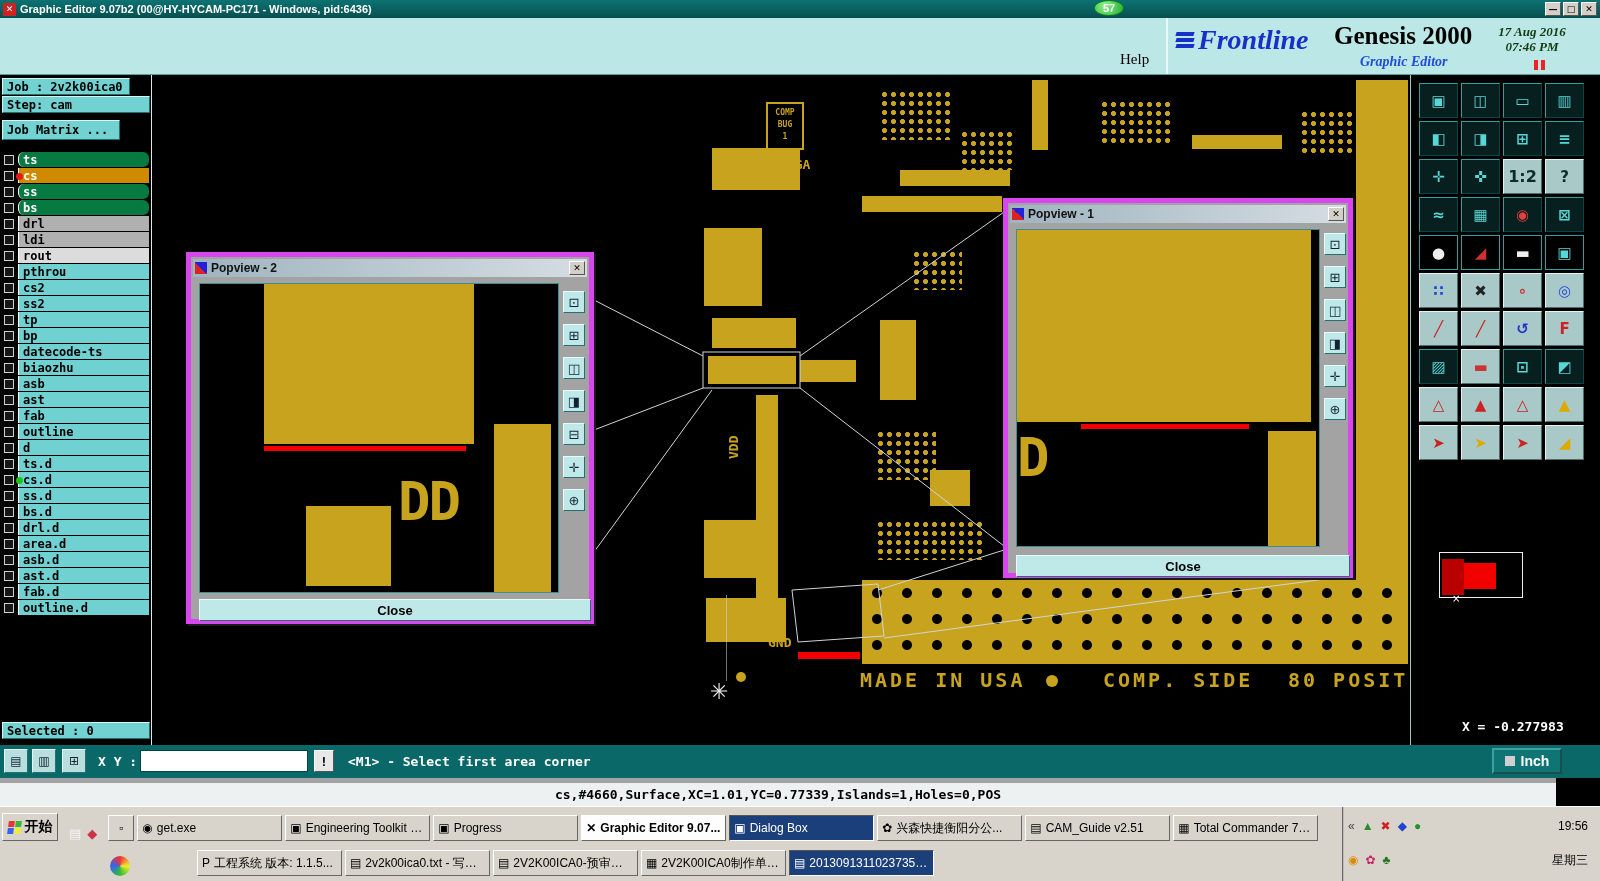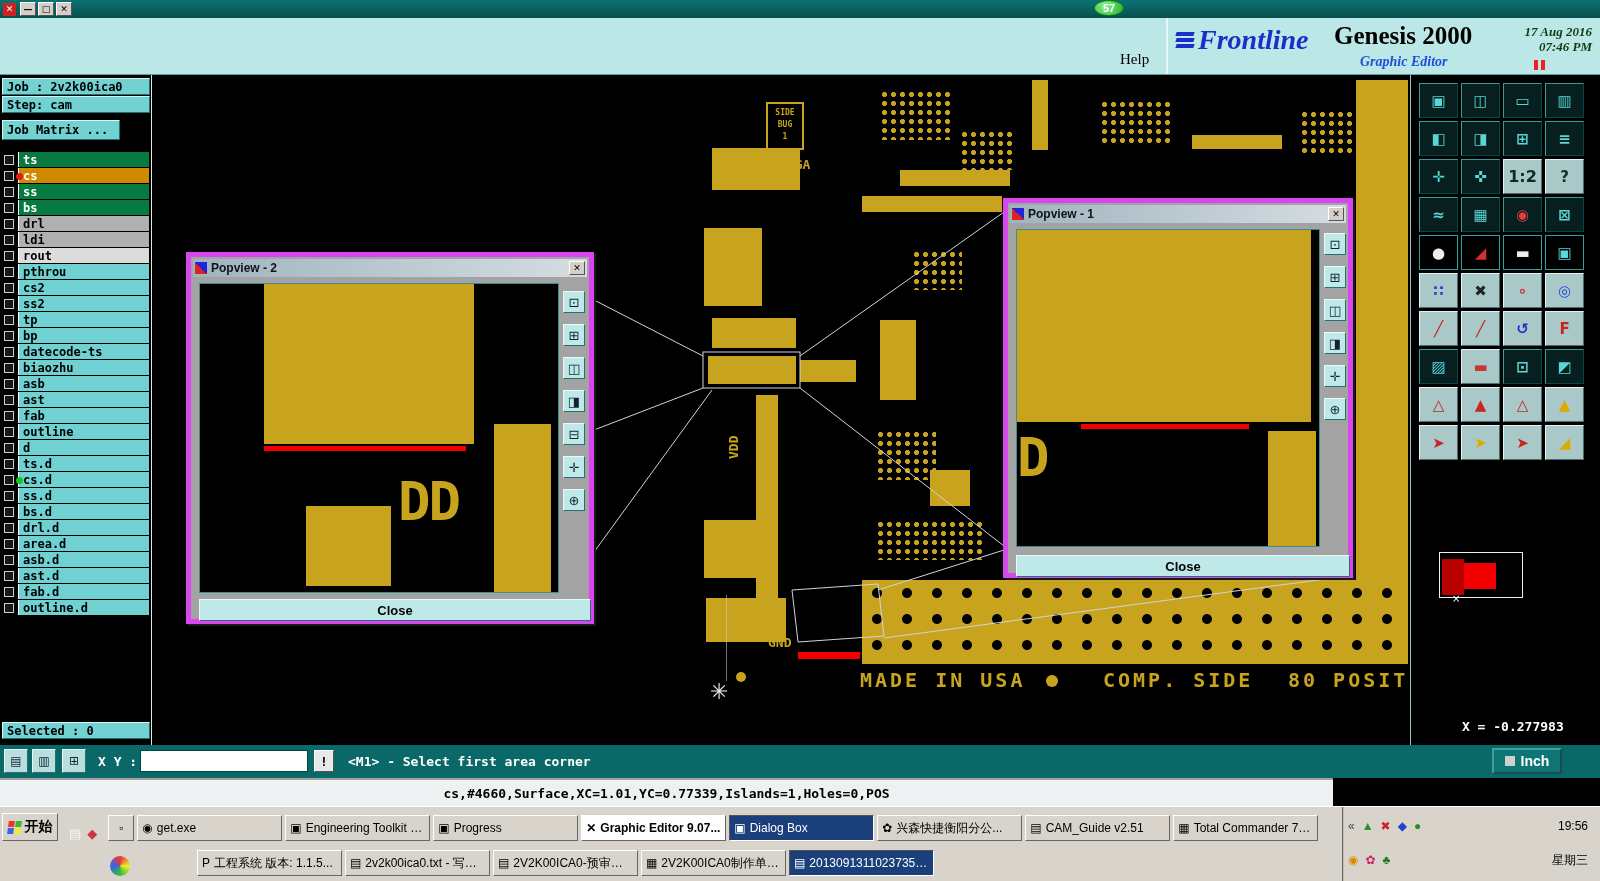--- a/index.html
+++ b/index.html
@@ -18,35 +18,35 @@
   .menubar{position:absolute;left:0;top:18px;width:1600px;height:57px;background:#bce7e7;border-bottom:1px solid #559f9f;z-index:29;}
   .menus{position:absolute;left:8px;top:30px;display:flex;}
   .menu-item{font:15px "Liberation Serif",serif;color:#000;padding:3px 11px;cursor:default;}
   .menu-help{position:absolute;left:1112px;top:30px;font:15px "Liberation Serif",serif;padding:3px 8px;}
   .brand{position:absolute;left:1166px;top:0;width:434px;height:56px;border-left:2px solid #e8f8f8;}
   .fl-bars{position:absolute;left:8px;top:14px;width:18px;height:18px;}
   .fl-bars i{display:block;height:4px;margin-bottom:2px;background:#1830c8;transform:skewX(-18deg);}
   .fl-logo{position:absolute;left:30px;top:6px;font:italic bold 28px "Liberation Serif",serif;color:#1830c8;}
   .gen2000{position:absolute;left:166px;top:4px;font:bold 25px "Liberation Serif",serif;color:#000;}
   .gedit{position:absolute;left:192px;top:36px;font:italic bold 14px "Liberation Serif",serif;color:#1d4ed8;}
-  .bdate{position:absolute;left:304px;top:6px;width:120px;text-align:right;font:italic bold 13px "Liberation Serif",serif;color:#123b12;line-height:15px;}
+  .bdate{position:absolute;left:304px;top:6px;width:120px;text-align:center;font:italic bold 13px "Liberation Serif",serif;color:#123b12;line-height:15px;}
   .redpause{position:absolute;left:366px;top:42px;width:12px;height:10px;display:flex;gap:3px;}
   .redpause i{width:4px;height:10px;background:#e22;display:block;}
 
   
   .leftpanel{position:absolute;left:0;top:75px;width:152px;height:670px;background:#000;border-right:1px solid #dfe8e8;z-index:2;}
   .cyanbar{position:absolute;left:2px;height:17px;background:#72d2d2;border:1px solid;border-color:#d6f4f4 #1f6f6f #1f6f6f #d6f4f4;color:#000;font:bold 12px "DejaVu Sans Mono",monospace;display:flex;align-items:center;padding:0 4px;white-space:nowrap;}
   .layer-list{position:absolute;left:2px;top:77px;width:147px;}
   .layer-row{position:relative;height:16px;display:flex;align-items:center;background:#000;border-bottom:1px solid #000;}
   .layer-cb{width:10px;height:10px;border:1px solid #cfcfcf;background:#161616;margin-left:2px;flex:none;}
   .layer-dot{position:absolute;left:14px;top:5px;width:7px;height:7px;border-radius:50%;z-index:2;}
   .dot-red{background:#e81818;}
   .dot-green{background:#18c818;}
   .layer-name{flex:1;height:15px;margin-left:4px;border-left:1px solid #fff;padding:1px 0 0 4px;font:bold 12px "DejaVu Sans Mono",monospace;}
-  .t-green .layer-name{background:#067a40;color:#fff;}
+  .t-green .layer-name{background:#067a40;color:#fff;border-radius:6px;}
   .t-active .layer-name{background:#d08a00;color:#fff;}
   .t-gray .layer-name{background:#b0b0b0;color:#000;}
   .t-lightgray .layer-name{background:#dcdcdc;color:#000;}
   .t-cyan .layer-name{background:#6fd1d1;color:#000;}
 
   
   .canvas{position:absolute;left:152px;top:75px;width:1258px;height:670px;background:#000;overflow:hidden;z-index:1;}
   .g{position:absolute;background:#c8a41e;}
   .pads{position:absolute;background-image:radial-gradient(circle,#c8a41e 2.2px,transparent 2.9px);background-size:9px 9px;}
   .slab-dots{position:absolute;background-color:#c8a41e;background-image:radial-gradient(circle,#000 4.5px,transparent 5.4px);background-size:30px 26px;}
@@ -92,21 +92,21 @@
   .commandbar{position:absolute;left:0;top:745px;width:1600px;height:33px;background:#0a6868;z-index:3;}
   .cmd-btn{position:absolute;top:4px;width:24px;height:24px;background:#b8dede;border:1px solid;border-color:#e8fbfb #2a6f6f #2a6f6f #e8fbfb;font:12px "DejaVu Sans",sans-serif;color:#123;display:flex;align-items:center;justify-content:center;}
   .xy-label{position:absolute;left:98px;top:9px;color:#fff;font:bold 13px "DejaVu Sans Mono",monospace;}
   .xy-input{position:absolute;left:140px;top:5px;width:168px;height:22px;background:#fff;border:1px solid #044;font:13px "DejaVu Sans Mono",monospace;padding:0 3px;}
   .bang-btn{position:absolute;left:314px;top:5px;width:20px;height:22px;background:#e8e8e8;border:1px solid;border-color:#fff #555 #555 #fff;font:bold 13px "DejaVu Sans Mono",monospace;display:flex;align-items:center;justify-content:center;}
   .prompt{position:absolute;left:348px;top:9px;color:#fff;font:bold 13px "DejaVu Sans Mono",monospace;}
   .inch-btn{position:absolute;left:1492px;top:3px;width:70px;height:26px;background:#0e7474;border:2px outset #3fa0a0;color:#fff;font:bold 14px "Liberation Sans",sans-serif;display:flex;align-items:center;justify-content:center;gap:6px;}
   .inch-sq{width:10px;height:10px;background:#cfcfcf;display:inline-block;}
 
   
-  .statusline{position:absolute;left:0;top:778px;width:1333px;height:28px;background:#edf1f1;border-top:2px solid #a3a3a3;color:#000;font:bold 13px "DejaVu Sans Mono",monospace;display:flex;align-items:center;justify-content:center;z-index:3;}
+  .statusline{position:absolute;left:0;top:778px;width:1556px;height:28px;background:#edf1f1;border-top:5px solid #a3a3a3;color:#000;font:bold 13px "DejaVu Sans Mono",monospace;display:flex;align-items:center;justify-content:center;z-index:3;}
 
   
   .taskbar{position:absolute;left:0;top:806px;width:1600px;height:75px;background:#d8d4cc;border-top:1px solid #fff;font-family:"Liberation Sans",sans-serif;z-index:3;}
   .tb-row{position:absolute;left:0;height:30px;display:flex;align-items:flex-end;gap:3px;}
   .r1{top:4px;}
   .r2{top:39px;left:110px;}
   .start-btn{width:56px;height:28px;margin-left:2px;background:#d8d4cc;border:1px solid;border-color:#fff #666 #666 #fff;display:flex;align-items:center;justify-content:center;gap:4px;font:bold 14px "Liberation Sans",sans-serif;}
   .flag{width:13px;height:13px;display:grid;grid-template-columns:6px 6px;grid-template-rows:6px 6px;gap:1px;transform:skewX(-8deg);}
   .flag i{display:block;}
   .flag i:nth-child(1){background:#e33;}
@@ -126,20 +126,21 @@
   .tray-row.t2{top:38px;}
   .tray-label{margin-left:auto;padding-right:8px;font:12px "Liberation Sans",sans-serif;color:#000;}
 </style>
 </head>
 <body>
 
 <div id="app">
 
   <div class="titlebar">
     <span class="app-ic">✕</span>
+    <span class="tb-title">Graphic Editor 9.07b2 (00@HY-HYCAM-PC171 - Windows, pid:6436)</span>
     <span class="win-btns">
       <span class="wbtn">—</span>
       <span class="wbtn">□</span>
       <span class="wbtn">✕</span>
     </span>
   </div>
   <div class="badge57">57</div>
 
   <div class="menubar">
     <div class="menu-help">Help</div>
@@ -157,21 +158,21 @@
         <span>07:46 PM</span>
       </span>
       <span class="redpause">
           <i></i>
           <i></i>
         </span>
     </div>
   </div>
 
   <div class="leftpanel">
-    <div class="cyanbar" style="top:3px;width:148px;">Job : 2v2k00ica0</div>
+    <div class="cyanbar" style="top:3px;width:128px;">Job : 2v2k00ica0</div>
     <div class="cyanbar" style="top:21px;width:148px;">Step: cam</div>
     <div class="cyanbar" style="top:45px;width:118px;height:20px;">Job Matrix ...</div>
     <div class="layer-list">
         <div class="layer-row t-green">
           <span class="layer-cb"></span>
           <span class="layer-name">ts</span>
         </div>
         <div class="layer-row t-active">
           <span class="layer-cb"></span>
           <span class="layer-dot dot-red"></span>
@@ -286,21 +287,21 @@
           <span class="layer-cb"></span>
           <span class="layer-name">outline.d</span>
         </div>
       </div>
     <div class="cyanbar" style="top:647px;width:148px;">Selected : 0</div>
   </div>
 
   <div class="canvas">
 
     <div class="livebug">
-      <span>SIDE</span><br>
+      <span>COMP</span><br>
       <span>BUG</span><br>
       <span>1</span>
     </div>
     <div class="gtext" style="left:588px;top:82px;">6 PIN LGA</div>
 
     <div class="g" style="left:560px;top:73px;width:88px;height:42px;"></div>
     <div class="g" style="left:552px;top:153px;width:58px;height:78px;"></div>
     <div class="g" style="left:560px;top:243px;width:84px;height:30px;"></div>
     <div class="g" style="left:556px;top:281px;width:88px;height:28px;"></div>
     <div class="g" style="left:648px;top:285px;width:56px;height:22px;"></div>

